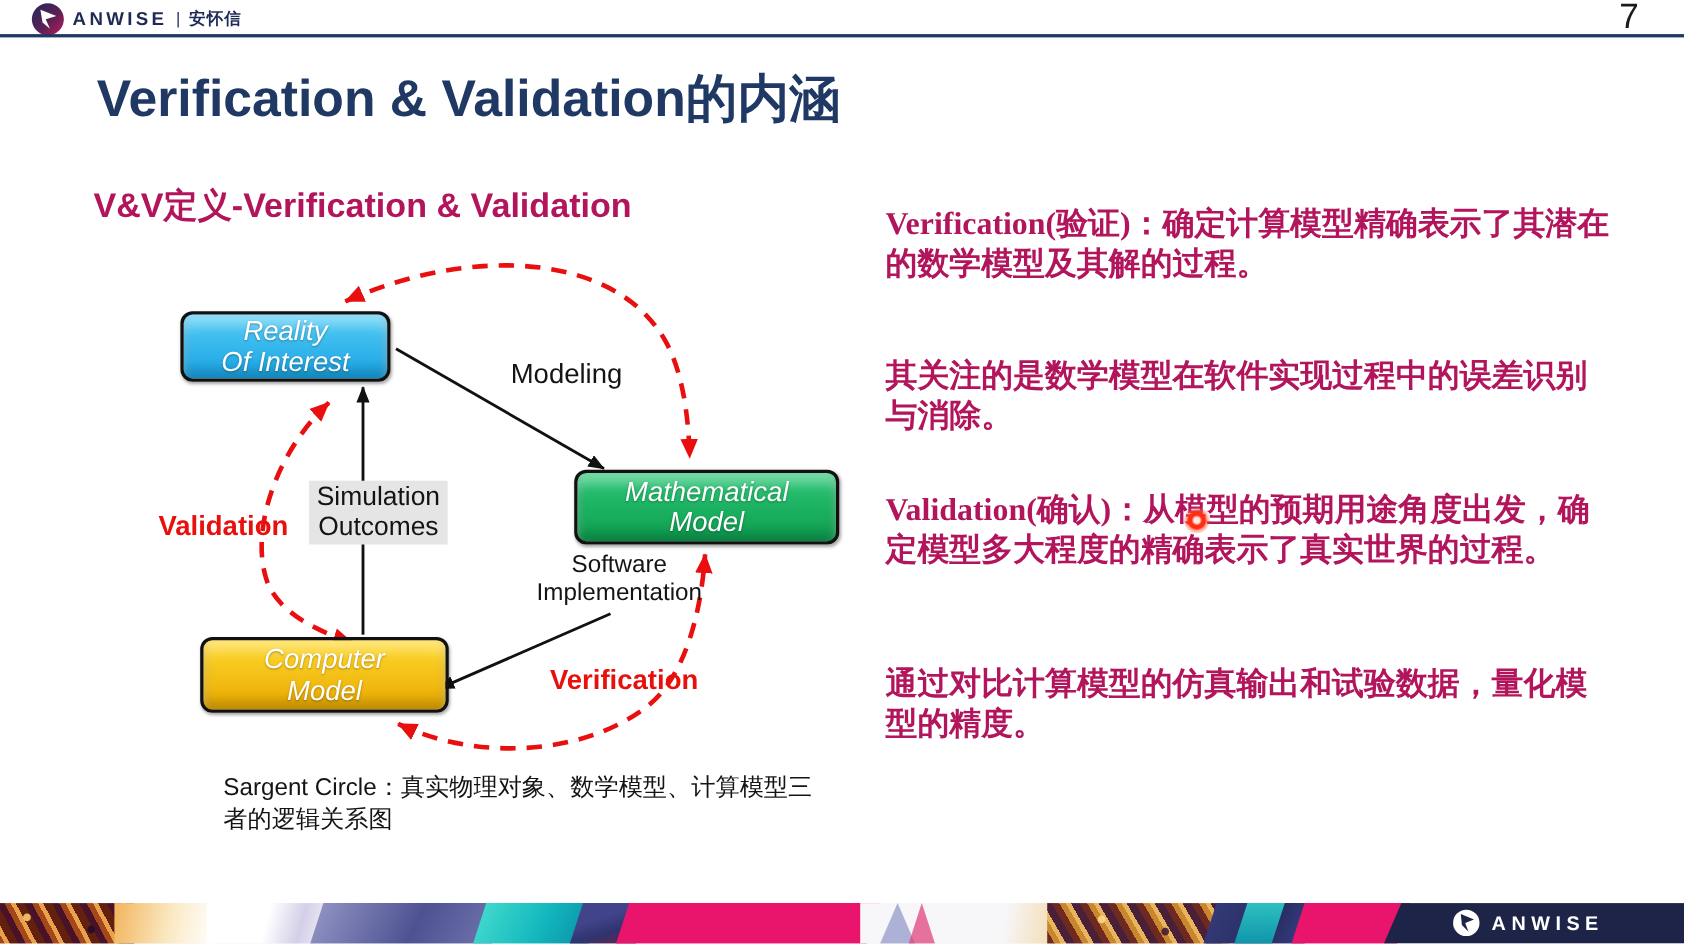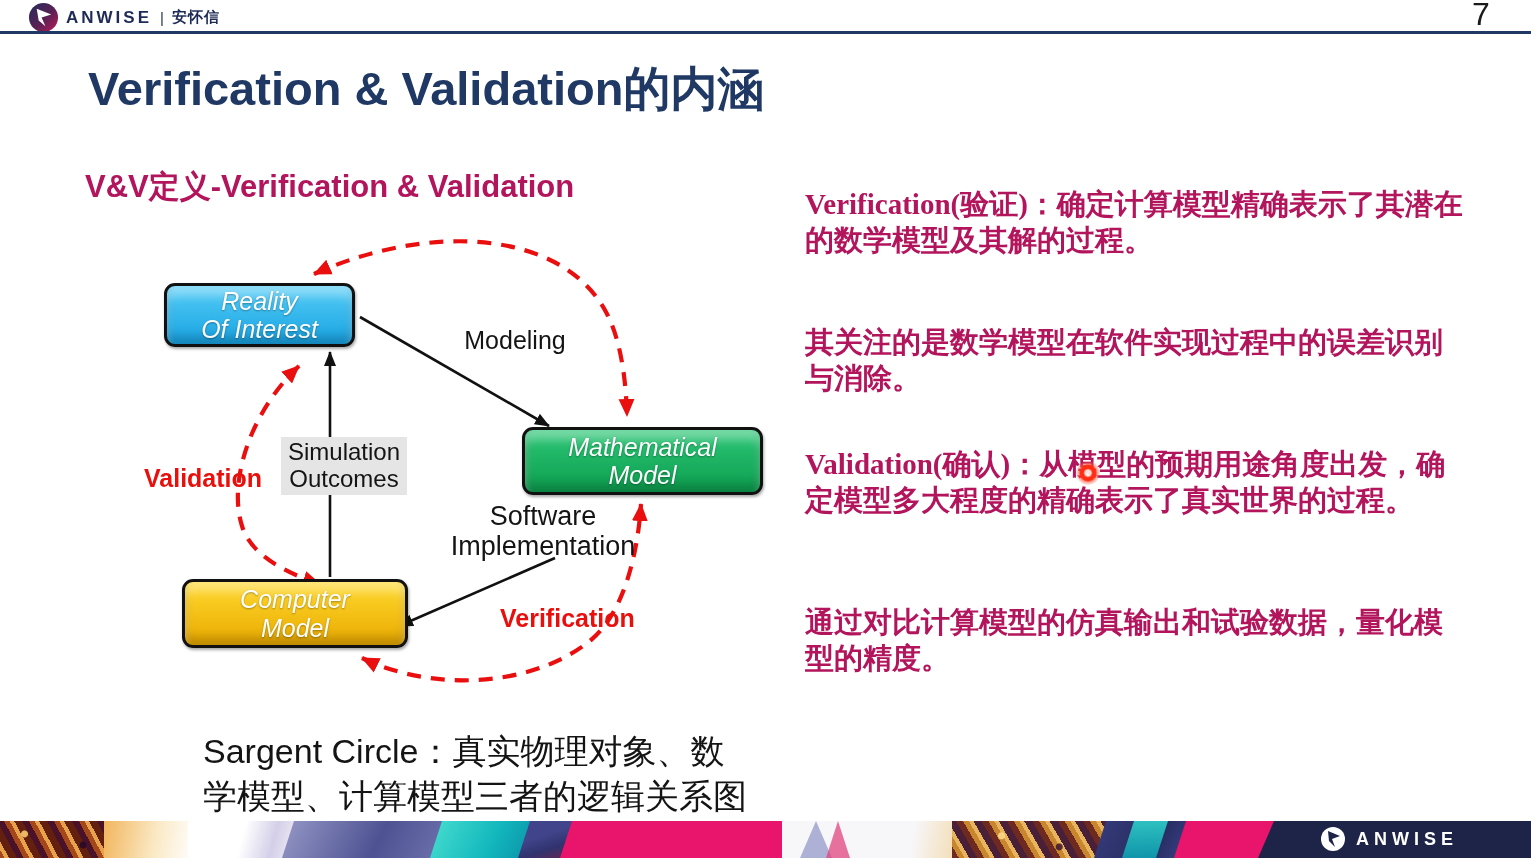--- a/index.html
+++ b/index.html
@@ -21,34 +21,34 @@
 
   
   .slide-title { position:absolute; left:88px; top:58px; font-size:47px; font-weight:700; color:var(--navy,#1F3864); letter-spacing:0px; }
   .slide-subtitle { position:absolute; left:85px; top:166px; font-size:31px; font-weight:800; color:var(--magenta,#B2155C); }
 
   
   .dia-svg { position:absolute; left:100px; top:220px; width:690px; height:480px; z-index:1; }
   .dia-label { position:absolute; z-index:2; color:#141414; text-align:center; line-height:1.12; }
   .lbl-modeling { left:450px; top:326px; width:130px; font-size:25px; }
   .lbl-simulation { left:281px; top:437px; width:126px; font-size:24px; background:#e5e5e5; padding:2px 0; }
-  .lbl-software { left:448px; top:501px; width:190px; font-size:27px; }
+  .lbl-software { left:468px; top:501px; width:190px; font-size:22px; }
   .lbl-validation { left:144px; top:432px; font-size:25px; font-weight:800; color:var(--red,#E8100C); z-index:2; position:absolute;margin-top:32px; }
   .lbl-verification { left:500px; top:604px; font-size:25px; font-weight:800; color:var(--red,#E8100C); z-index:2; position:absolute; }
 
   .node { position:absolute; z-index:3; border:3px solid #111; border-radius:11px;
           display:flex; flex-direction:column; align-items:center; justify-content:center;
           color:#fff; font-size:25px; line-height:1.13; text-align:center;
           text-shadow:0 1px 2px rgba(0,0,0,.35);
           box-shadow:inset 0 10px 10px rgba(255,255,255,.35), inset 0 -8px 10px rgba(0,0,0,.18), 1px 2px 3px rgba(0,0,0,.35);font-style:italic; }
   .node-reality  { left:164px; top:283px; width:191px; height:64px; background:linear-gradient(#54ccf6,#18a3e2); }
   .node-math     { left:522px; top:427px; width:241px; height:68px; background:linear-gradient(#2cc676,#0d9e4f); }
   .node-computer { left:182px; top:579px; width:226px; height:69px; background:linear-gradient(#ffd92e,#e9a900); }
 
-  .dia-caption { position:absolute; left:203px; top:701px; width:552px; font-size:34px; color:#141414; line-height:1.33; z-index:2;margin-top:28px; }
+  .dia-caption { position:absolute; left:203px; top:701px; width:552px; font-size:22px; color:#141414; line-height:1.33; z-index:2; }
 
   
   .para { position:absolute; left:805px; width:662px; font-size:29px; font-weight:700;
           color:var(--magenta,#B2155C); line-height:1.25; z-index:2;font-family:Liberation Serif, serif; }
   .para-1 { top:186px; }
   .para-2 { top:292px;margin-top:32px; }
   .para-3 { top:446px; }
   .para-4 { top:604px; }
 
   .laser-dot { position:absolute; left:1076px; top:461px; width:24px; height:24px; border-radius:50%; z-index:4;

